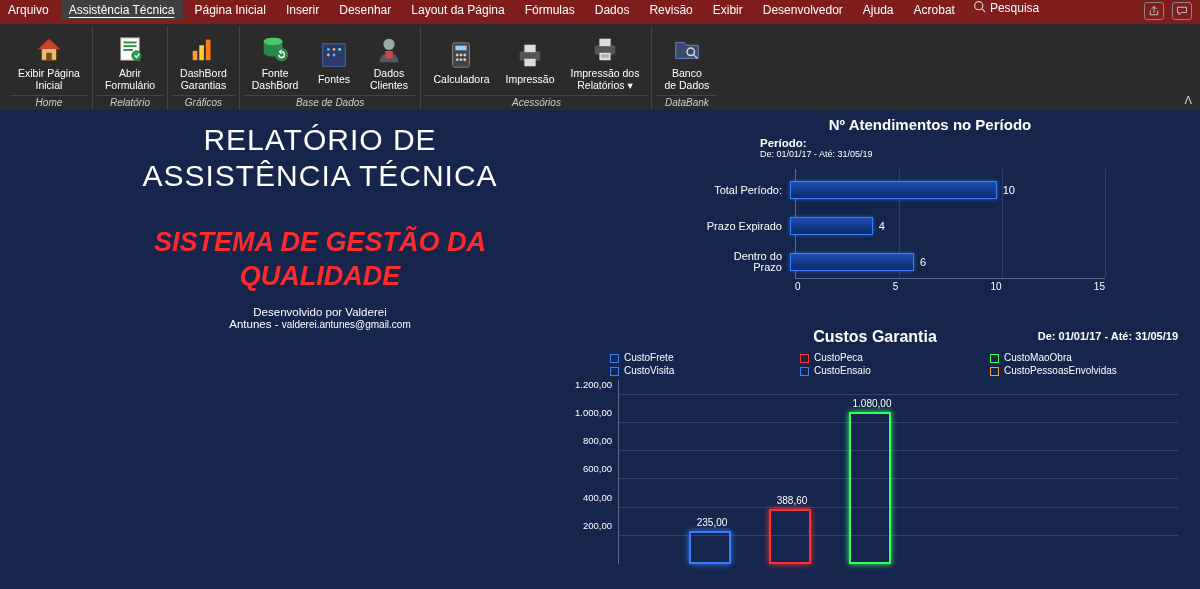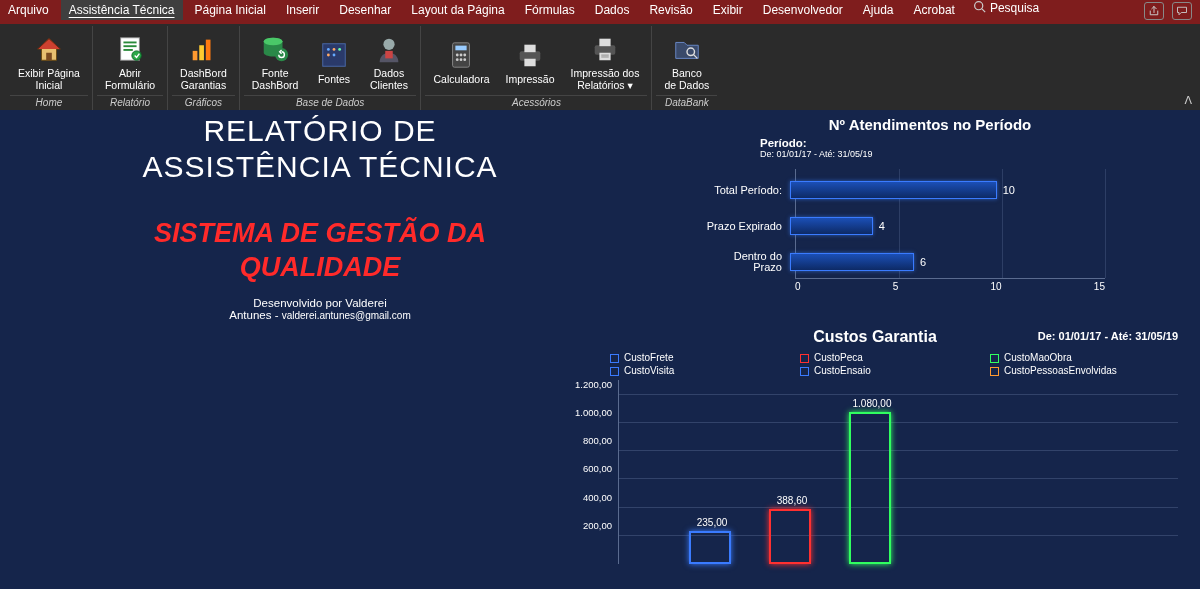--- a/index.html
+++ b/index.html
@@ -114,21 +114,21 @@
   
   .workspace {
     background: #15254b;
     width: 100%;
     height: calc(589px - 24px - 86px);
     position: relative;
     color: #fff;
   }
   .report-title {
     position: absolute;
-    top: 3px;
+    top: 12px;
     left: 60px;
     width: 520px;
     text-align: center;
   }
   .report-title h1 {
     font-weight: 400;
     font-size: 30px;
     letter-spacing: 1px;
     line-height: 1.2;
     font-family: Arial, sans-serif;

